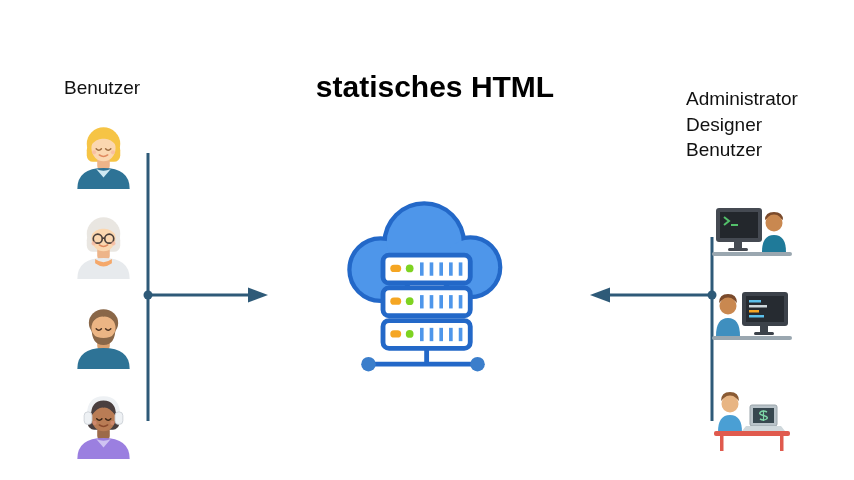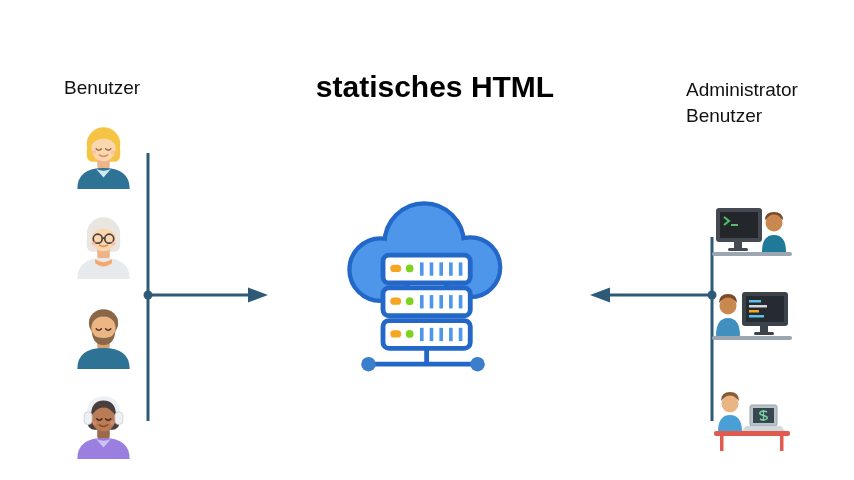--- a/index.html
+++ b/index.html
@@ -15,21 +15,21 @@
   .title {
     position: absolute; top: 62px; left: 0; width: 100%;
     margin: 8px; text-align: center;
     font-size: 30px; font-weight: bold; color: #000;
   }
   .left-label {
     position: absolute; left: 64px; top: 77px;
     font-size: 19px;
   }
   .right-labels {
-    position: absolute; left: 686px; top: 77px;
+    position: absolute; left: 686px; top: 86px;
     font-size: 19px; line-height: 25.5px;
   }
   .avatar { position: absolute; left: 70px; width: 67px; height: 70px; }
   .avatar svg, .ws svg, .cloud svg { display: block; width: 100%; height: auto; }
   .a1 { top: 122px; } .a2 { top: 212px; } .a3 { top: 302px; } .a4 { top: 392px; }
   .cloud { position: absolute; left: 320px; top: 180px; width: 206px; height: 200px; }
   .ws { position: absolute; left: 712px; width: 80px; }
   .w1 { top: 206px; } .w2 { top: 286px; } .w3 { top: 388px; }
 </style>
 </head>
@@ -48,20 +48,21 @@
     <polygon points="590,295 610,287.5 610,302.5" fill="#2e5a78"></polygon>
     <circle cx="712" cy="295" r="4.5" fill="#2e5a78"></circle>
   </svg>
 
   <h1 class="title">statisches HTML</h1>
 
   <div class="left-label">Benutzer</div>
 
   <div class="right-labels">
     <div>Administrator</div>
+    <div>Designer</div>
     <div>Benutzer</div>
   </div>
 
   <div class="avatar a1">
     <svg viewBox="0 0 64 64">
       <ellipse cx="32" cy="21" rx="16" ry="16" fill="#f6c445"></ellipse>
       <rect x="16" y="21" width="32" height="17" rx="6" fill="#f6c445"></rect>
       <rect x="26" y="33" width="12" height="13" rx="4" fill="#edb489"></rect>
       <path d="M7 64 Q7 44 32 44 Q57 44 57 64 Z" fill="#2e7396"></path>
       <path d="M25 45 L32 53 L39 45 Q32 48 25 45 Z" fill="#cfe9f3"></path>

